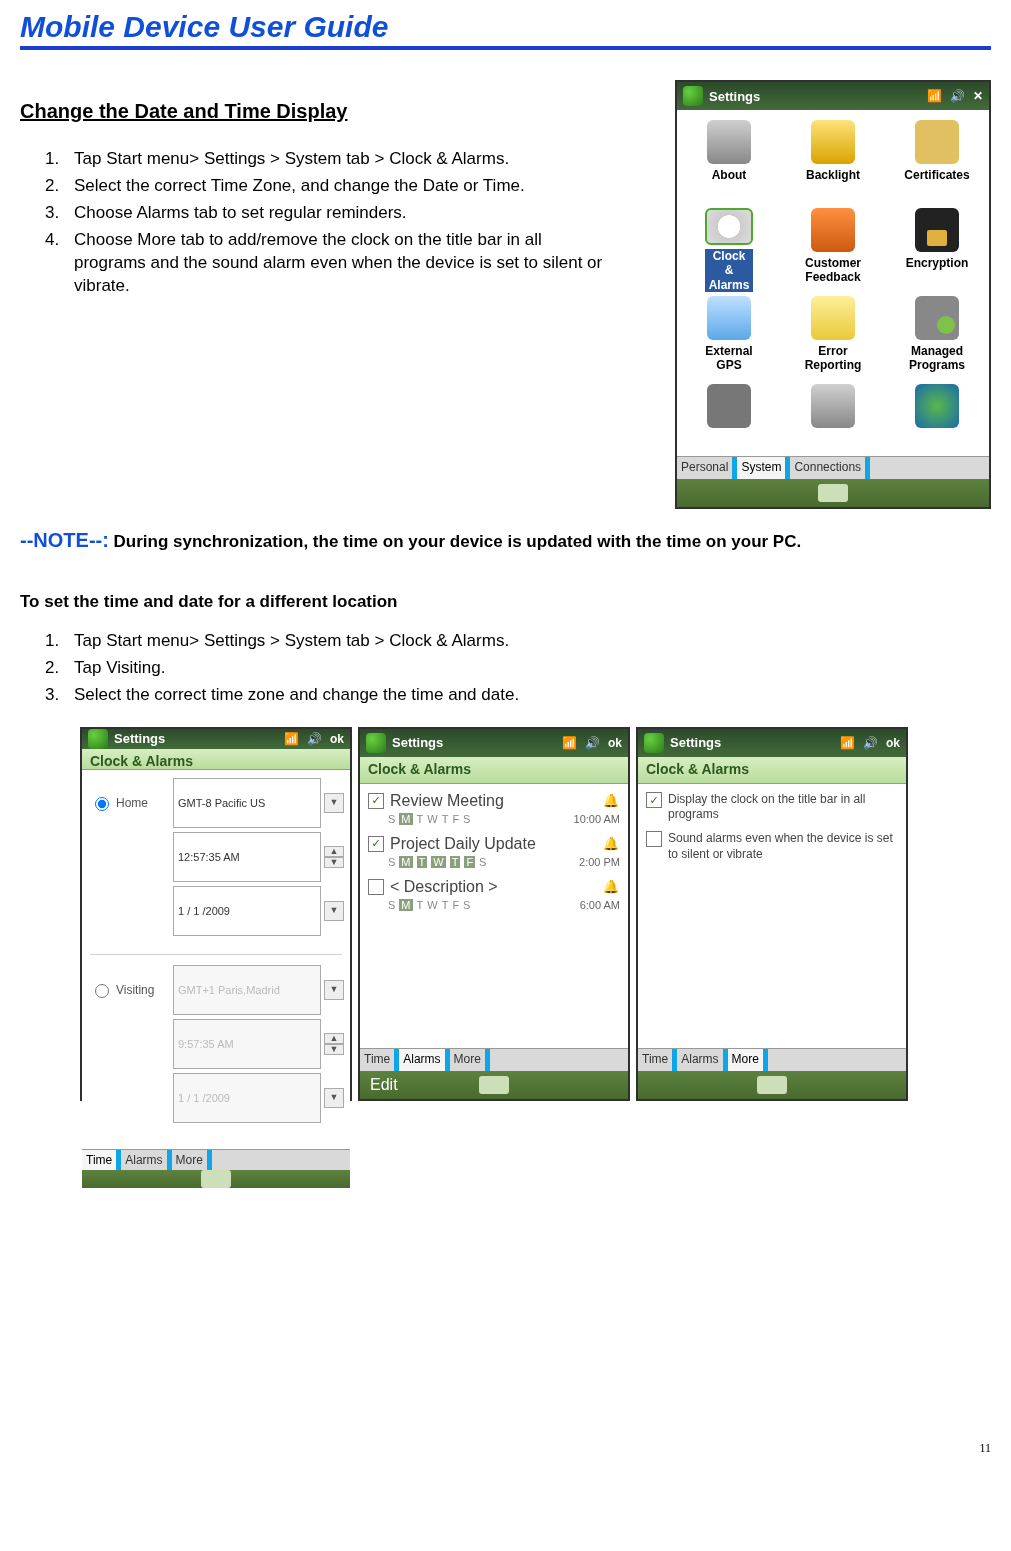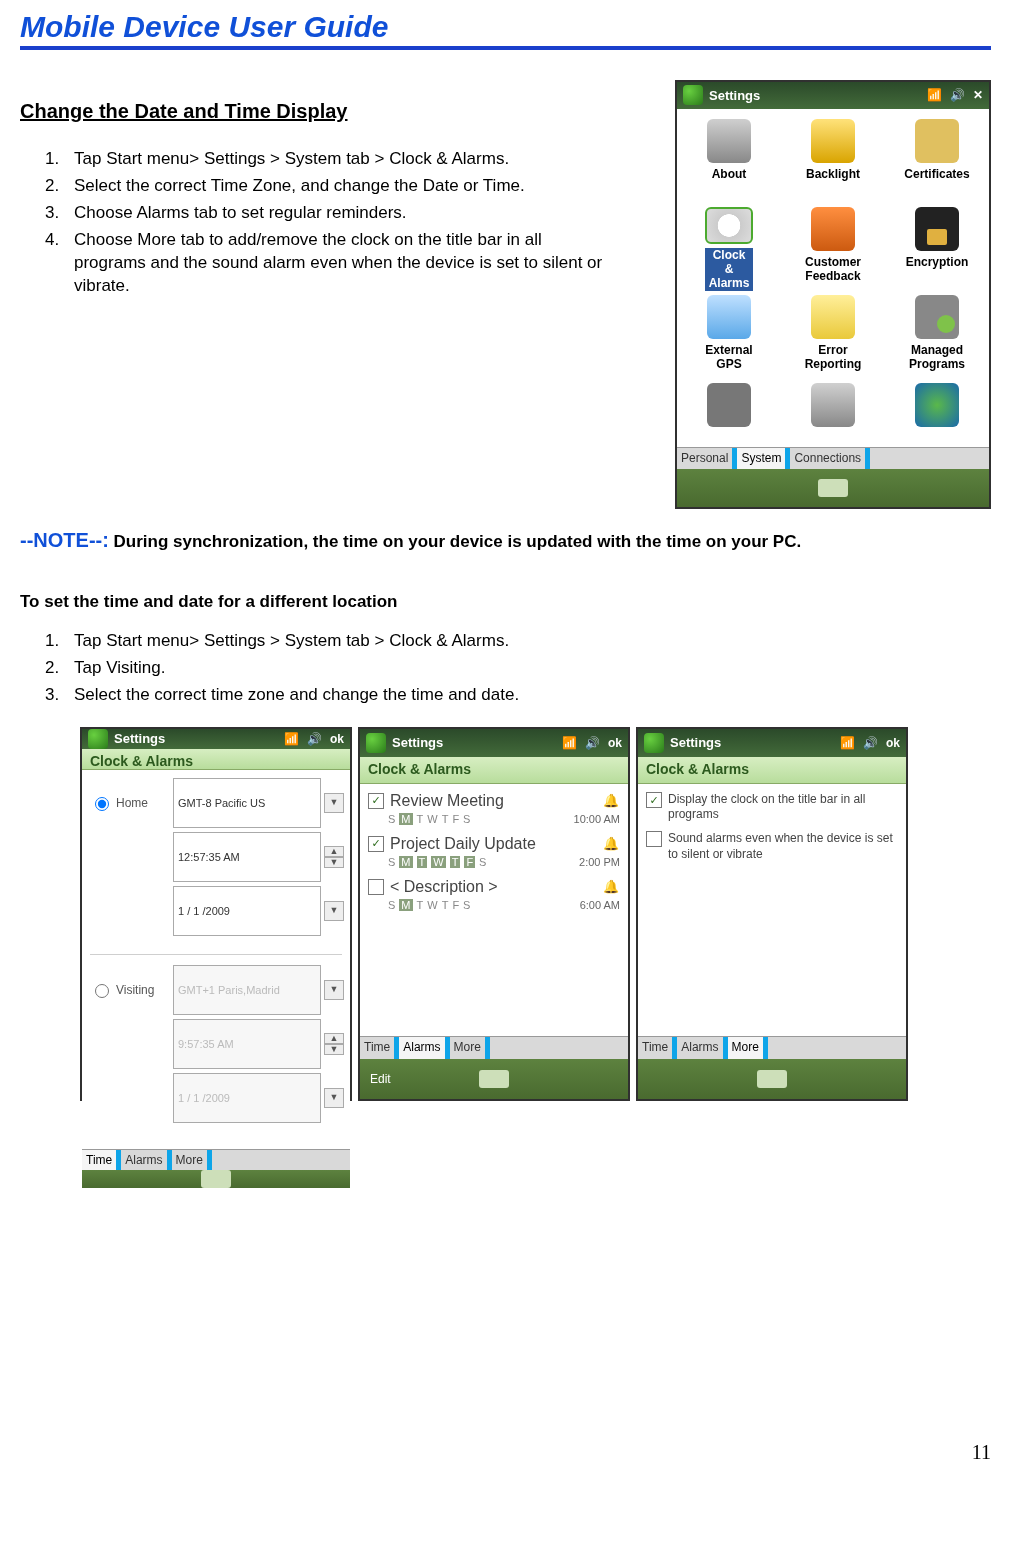--- a/index.html
+++ b/index.html
@@ -52,21 +52,21 @@
   }
   .top-flex {
     display: flex;
     align-items: flex-start;
     gap: 14px;
   }
   .left-col { flex: 1; }
   .page-number {
     text-align: right;
     font-family: "Times New Roman", serif;
-    font-size: 20px;
+    font-size: 12px;
     margin-top: 340px;
   }
 
   
   .wm-screen {
     border: 2px solid #303030;
     background: #fff;
     font-family: Tahoma, Arial, sans-serif;
     font-size: 12px;
     display: flex;
@@ -122,27 +122,27 @@
     padding: 3px 4px;
     border-right: 5px solid #0ea5e9;
     color: #333;
     background: #d9d9d9;
   }
   .wm-bottom-tabs .tab.active {
     background: #f5f5f5;
     color: #000;
   }
   .wm-softbar {
-    height: 40px;
+    height: 28px;
     background: linear-gradient(#5d823f,#496a2f);
     color: #fff;
     display: flex;
     align-items: center;
     justify-content: center;
-    font-size: 12px;
+    font-size: 16px;
     position: relative;
   }
   .wm-softbar .kbd {
     width: 30px; height: 18px;
     background: #cddfb9;
     border-radius: 3px;
     display: inline-block;
   }
   .wm-softbar .left-label {
     position: absolute; left: 10px; color: #fff;

